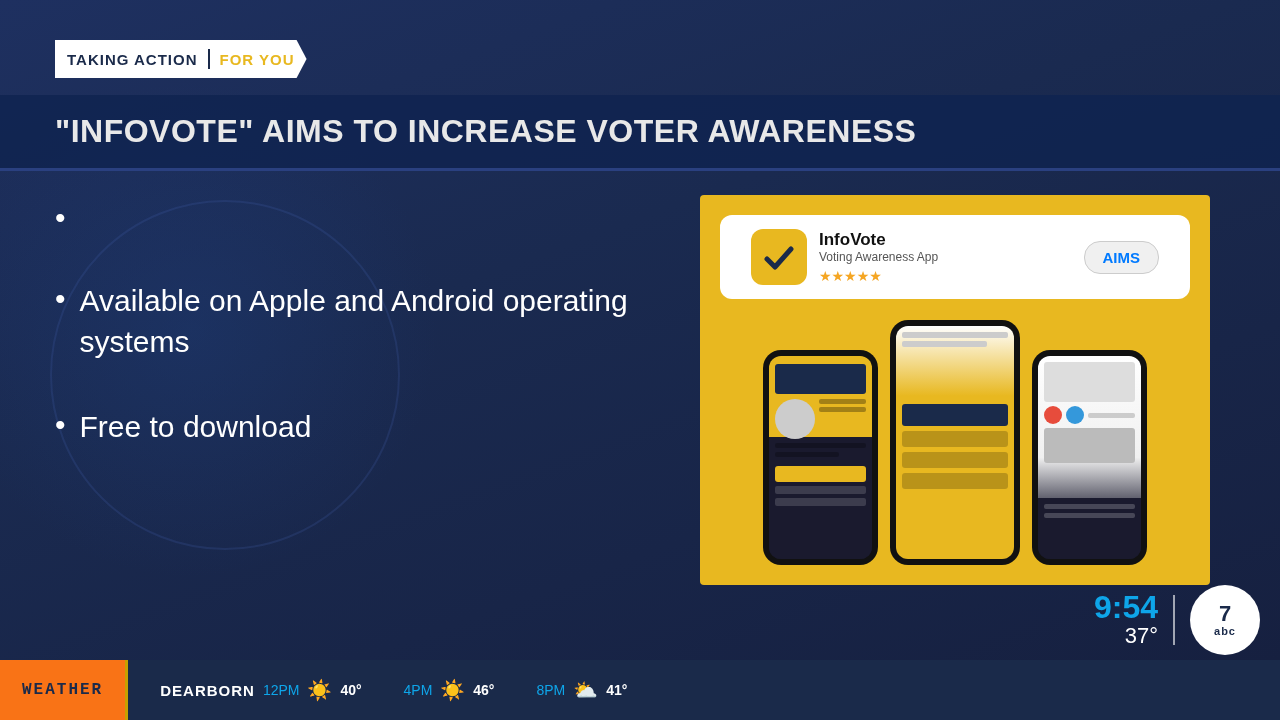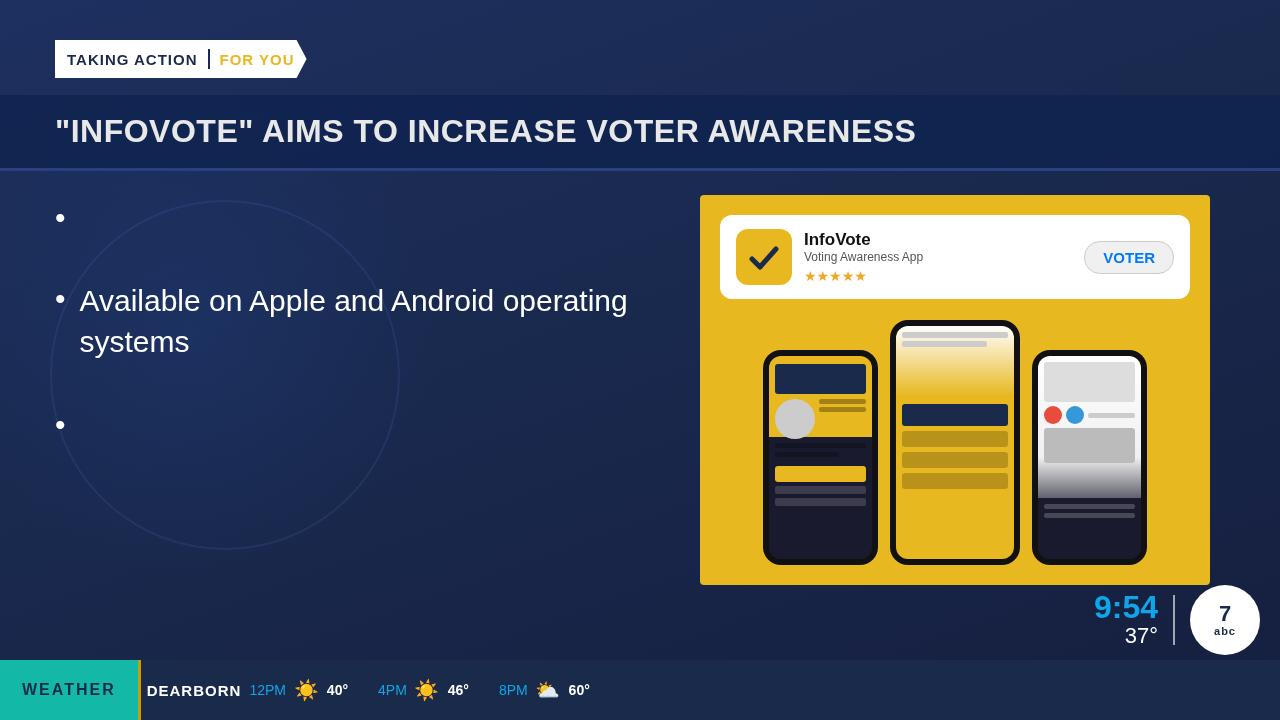--- a/index.html
+++ b/index.html
@@ -123,21 +123,21 @@
       padding: 20px;
       display: flex;
       flex-direction: column;
       align-items: center;
     }
 
     
     .appstore-card {
       background: white;
       border-radius: 12px;
-      padding: 14px 16px;
+      padding: 14px 31px;
       width: 100%;
       display: flex;
       align-items: center;
       gap: 12px;
       margin-bottom: 4px;
     }
     .app-icon {
       width: 56px;
       height: 56px;
       background: #e8b820;
@@ -226,39 +226,40 @@
     
     .weather-bar {
       position: absolute;
       bottom: 0; left: 0; right: 0;
       height: 60px;
       background: #1a2a4a;
       display: flex;
       align-items: center;
     }
     .weather-label {
-      background: #14b8a6;
+      background: #f97316;
       color: #1a2a4a;
       font-weight: 900;
       font-size: 16px;
       letter-spacing: 2px;
       padding: 0 22px;
       height: 100%;
       display: flex;
       align-items: center;
       flex-shrink: 0;
+      font-family: Liberation Mono, monospace;
     }
     .weather-cities {
       display: flex;
       align-items: center;
-      gap: 0;
+      gap: 12px;
       flex: 1;
       height: 100%;
       border-left: 3px solid #c8a000;
-      padding-left: 6px;
+      padding-left: 32px;
     }
     .city-item {
       display: flex;
       align-items: center;
       gap: 8px;
       margin-right: 30px;
     }
     .city-name {
       color: white;
       font-weight: 700;
@@ -351,37 +352,38 @@
 <div class="bullets-section">
   <div class="bullet-item">
     <span class="bullet-dot">•</span>
   </div>
   <div class="bullet-item">
     <span class="bullet-dot">•</span>
     <span class="bullet-text">Available on Apple and Android operating systems</span>
   </div>
   <div class="bullet-item">
     <span class="bullet-dot">•</span>
+    <span class="bullet-text">Free to download</span>
   </div>
 </div>
 
 <div class="app-box">
   <div class="appstore-card">
     <div class="app-icon">
 
       <svg width="36" height="36" viewBox="0 0 36 36">
         <path d="M6 20 L14 28 L30 10" stroke="#1a2a4a" stroke-width="5" fill="none" stroke-linecap="round" stroke-linejoin="round"></path>
       </svg>
     </div>
     <div class="app-info">
       <div class="app-name">InfoVote</div>
       <div class="app-subtitle">Voting Awareness App</div>
       <div class="app-stars">★★★★★</div>
     </div>
-    <div class="open-btn">VOTER</div>
+    <div class="open-btn">AIMS</div>
   </div>
 
   <div class="phones-row">
 
     <div class="phone-mockup phone-left">
       <div class="phone-screen" style="width:103px;height:203px;">
         <div class="phone-screen-inner phone-screen-left">
           <div style="position:absolute;top:8px;left:6px;right:6px;">
             <div style="height:30px;background:#1a2a4a;border-radius:3px;margin-bottom:5px;"></div>
             <div style="display:flex;gap:4px;margin-bottom:4px;">
@@ -464,16 +466,16 @@
       <span class="city-temp">40°</span>
     </div>
     <div class="city-item">
       <span class="city-time">4PM</span>
       <span class="sun-icon">☀️</span>
       <span class="city-temp">46°</span>
     </div>
     <div class="city-item">
       <span class="city-time">8PM</span>
       <span class="sun-icon">⛅</span>
-      <span class="city-temp">60°</span>
+      <span class="city-temp">41°</span>
     </div>
   </div>
 </div>
 
 </body></html>

